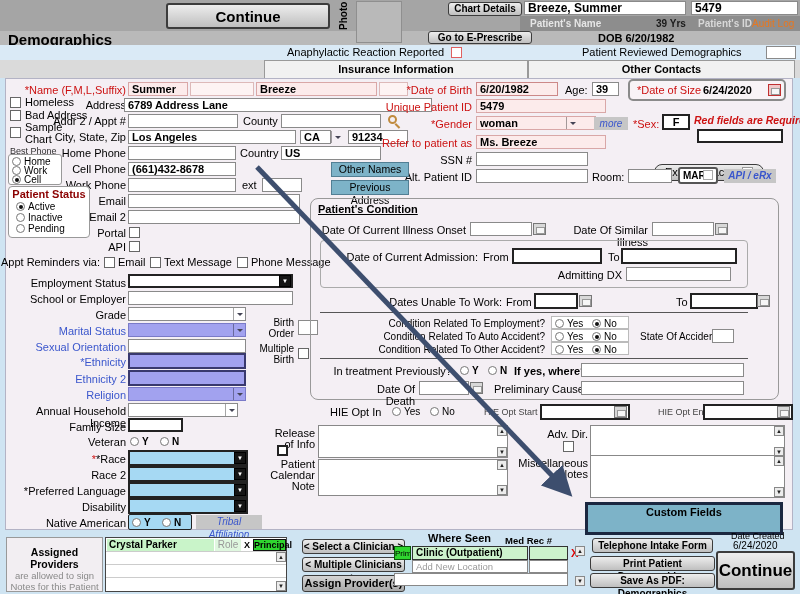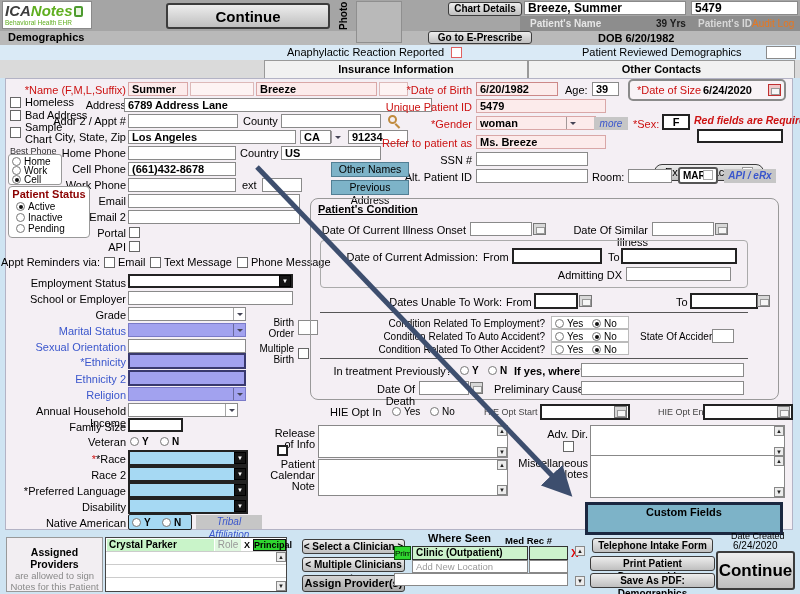--- a/index.html
+++ b/index.html
@@ -55,43 +55,37 @@
 </head>
 <body>
 
 <div class="page">
 
   <div class="a" style="left:0;top:0;width:800px;height:31px;background:#a5a5a5"></div>
   <div class="a" style="left:520;top:0"></div>
   <div class="a" style="left:520px;top:16px;width:280px;height:15px;background:#8d8d8d"></div>
   <div class="a" style="left:0;top:31px;width:800px;height:14px;background:#b9b9b9"></div>
 
-  <div class="a" style="left:2px;top:1px;width:90px;height:28px;background:#fff;border:1px solid #8a8a8a;padding:1px 2px">
-    <div style="font-style:italic;font-weight:bold;font-size:15px;line-height:16px">
-      <span style="color:#3d3d3d">ICA</span><span style="color:#5fae1f">Notes</span><span style="display:inline-block;width:9px;height:11px;border:2px solid #4d9b2f;border-radius:2px;background:#eaf5e2;vertical-align:-1px;margin-left:1px"></span>
-    </div>
-    <div style="font-size:6.5px;color:#5fae1f">Behavioral Health EHR</div>
-  </div>
 
   <div class="gb" style="left:166px;top:3px;width:164px;height:26px;font-size:15px;line-height:24px;border-width:2px">Continue</div>
 
   <div class="a vert" style="left:338px;top:2px;height:28px">Photo</div>
   <div class="a" style="left:356px;top:1px;width:46px;height:42px;background:#b9b9b9;border:1px solid #8f8f8f"></div>
 
   <div class="gb" style="left:448px;top:2px;width:74px;height:14px;font-size:10px;line-height:12px">Chart Details</div>
 
   <div class="f" style="left:524px;top:1px;width:162px;font-size:12px;line-height:12px">Breeze, Summer</div>
   <div class="f" style="left:691px;top:1px;width:107px;font-size:12px;line-height:12px">5479</div>
 
   <div class="lb sm" style="left:530px;top:18px;color:#e6e6e6;font-weight:bold">Patient's Name</div>
   <div class="lb sm" style="left:656px;top:18px;font-weight:bold;color:#1a1a1a">39 Yrs</div>
   <div class="lb sm" style="left:698px;top:18px;color:#d8d8d8;font-weight:bold">Patient's ID</div>
   <div class="lb sm" style="left:752px;top:18px;color:#e8771f">Audit Log</div>
 
-  <div class="lb" style="left:8px;top:31px;font-weight:bold;font-size:11px">Demographics</div>
+  <div class="lb" style="left:8px;top:31px;font-weight:bold;font-size:15px">Demographics</div>
   <div class="gb" style="left:428px;top:31px;width:104px;height:13px;font-size:10px;line-height:11px">Go to E-Prescribe</div>
   <div class="lb" style="left:598px;top:32px;font-weight:bold">DOB 6/20/1982</div>
 
   <div class="a" style="left:0;top:45px;width:800px;height:15px;background:#daeaf6"></div>
   <div class="lb" style="left:287px;top:46px">Anaphylactic Reaction Reported</div>
   <div class="cb" style="left:451px;top:47px;border-color:#e06060"></div>
   <div class="lb" style="left:582px;top:46px">Patient Reviewed Demographics</div>
   <div class="f" style="left:766px;top:46px;width:30px;height:13px"></div>
 
   <div class="a" style="left:0;top:60px;width:800px;height:18px;background:#dadada"></div>

